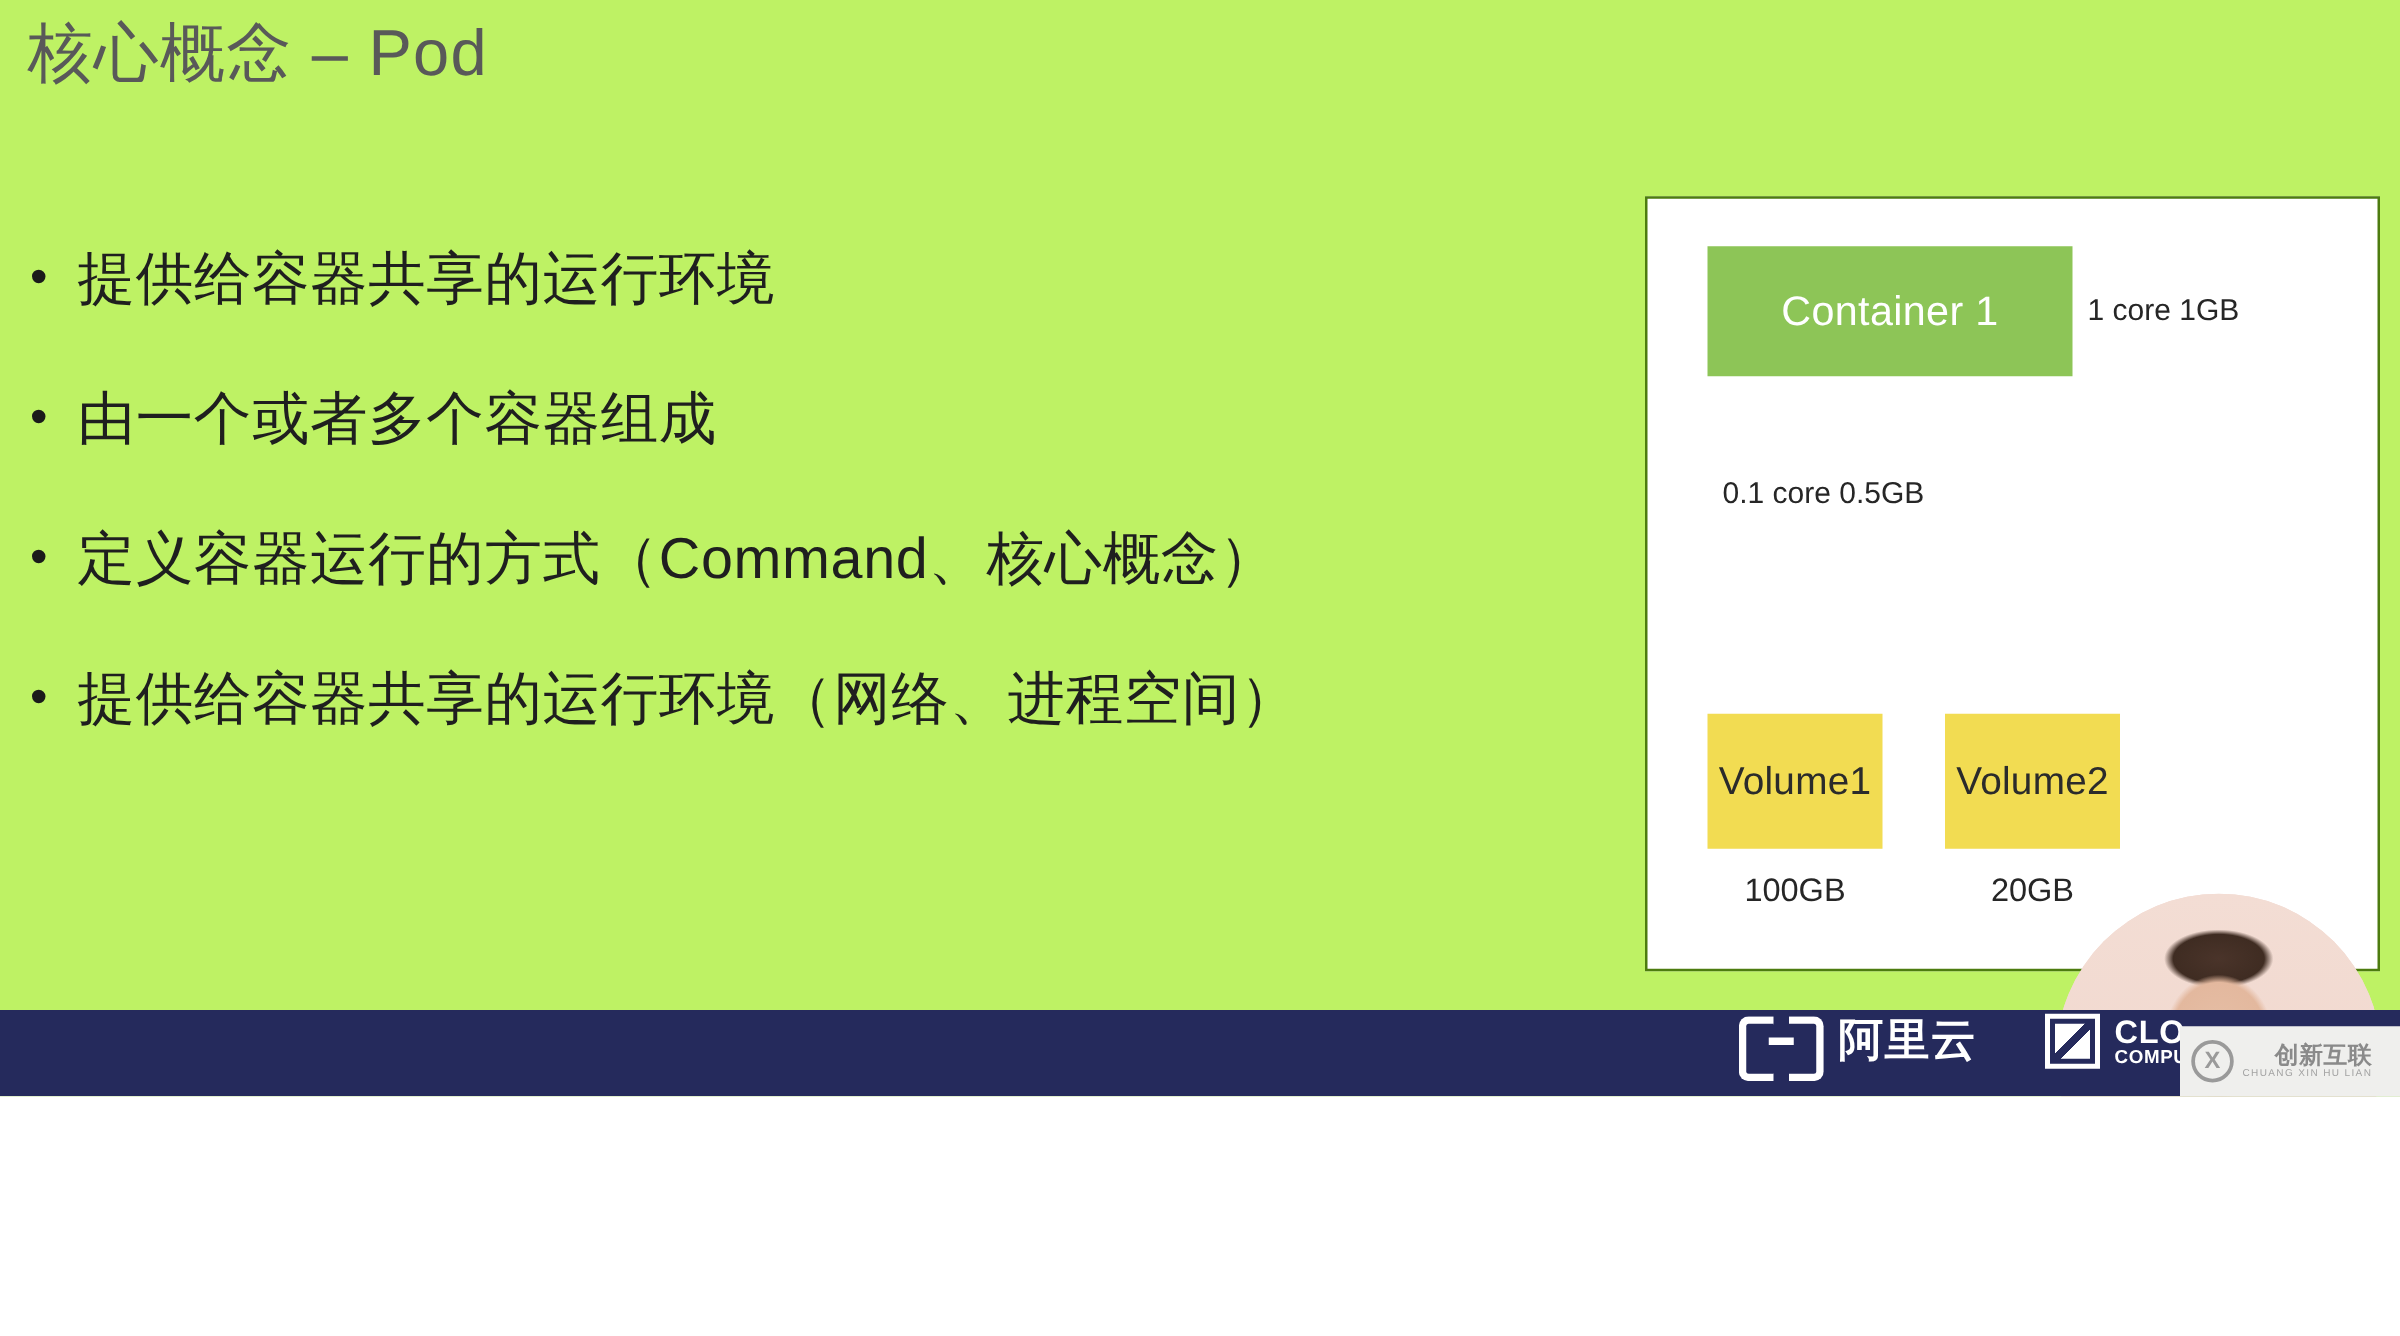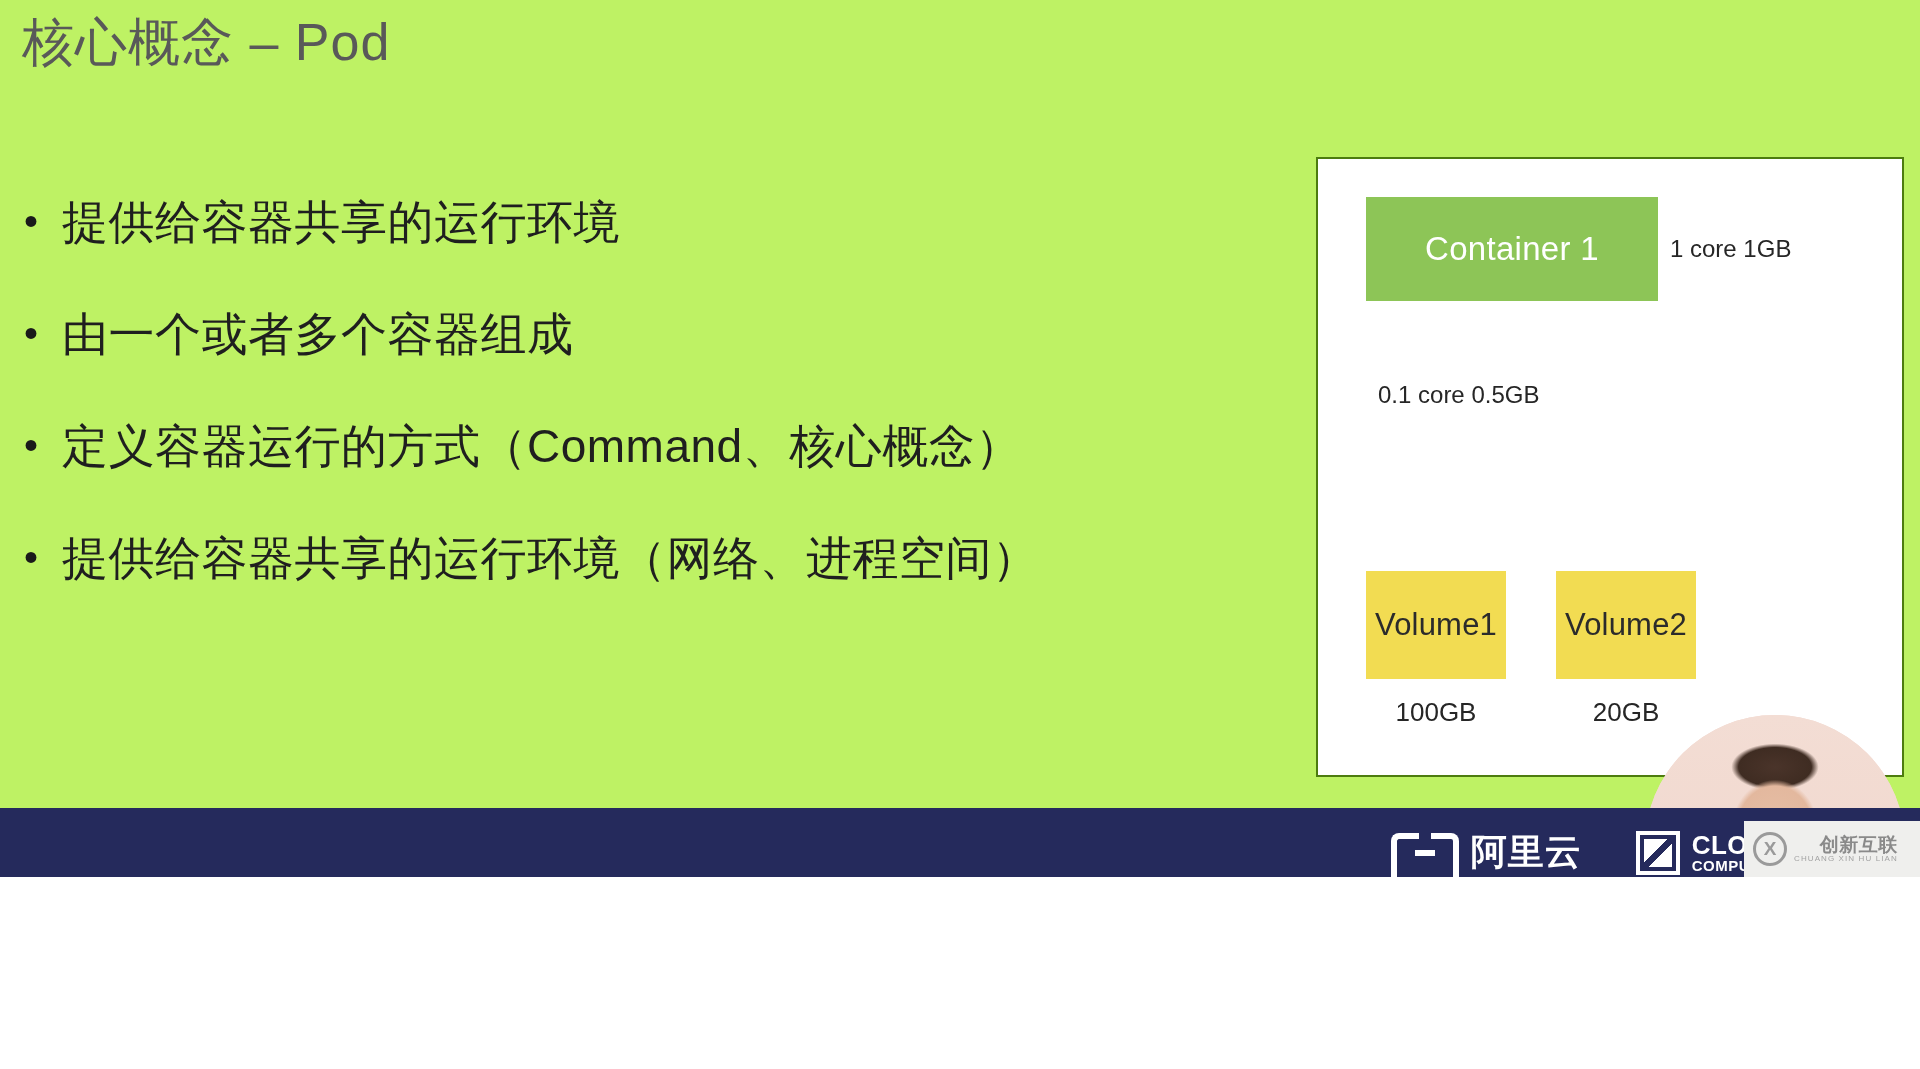--- a/index.html
+++ b/index.html
@@ -212,21 +212,21 @@
 
   
   .footer-bar {
     position: absolute;
     left: 0;
     bottom: 0;
     width: 1920px;
     height: 69px;
     background: #252a5c;
     display: flex;
-    align-items: flex-end;
+    align-items: flex-start;
     justify-content: flex-end;
     padding-right: 0;
   }
 
   .brand-group {
     display: flex;
     align-items: center;
     gap: 54px;
     margin-right: 170px;
   }

